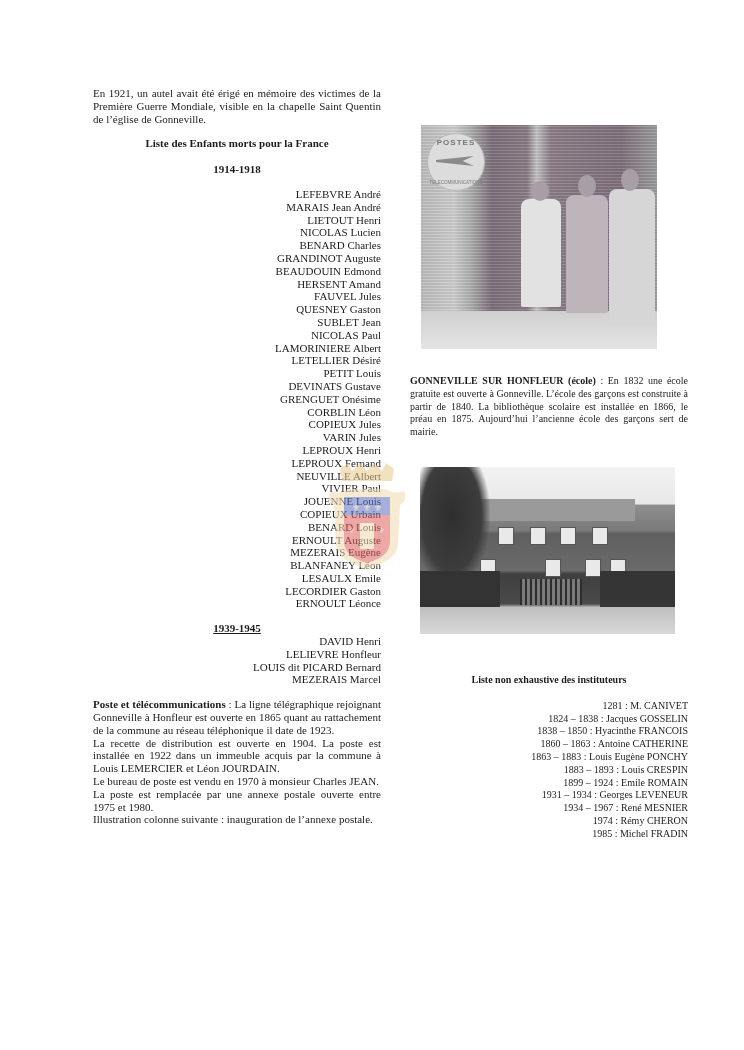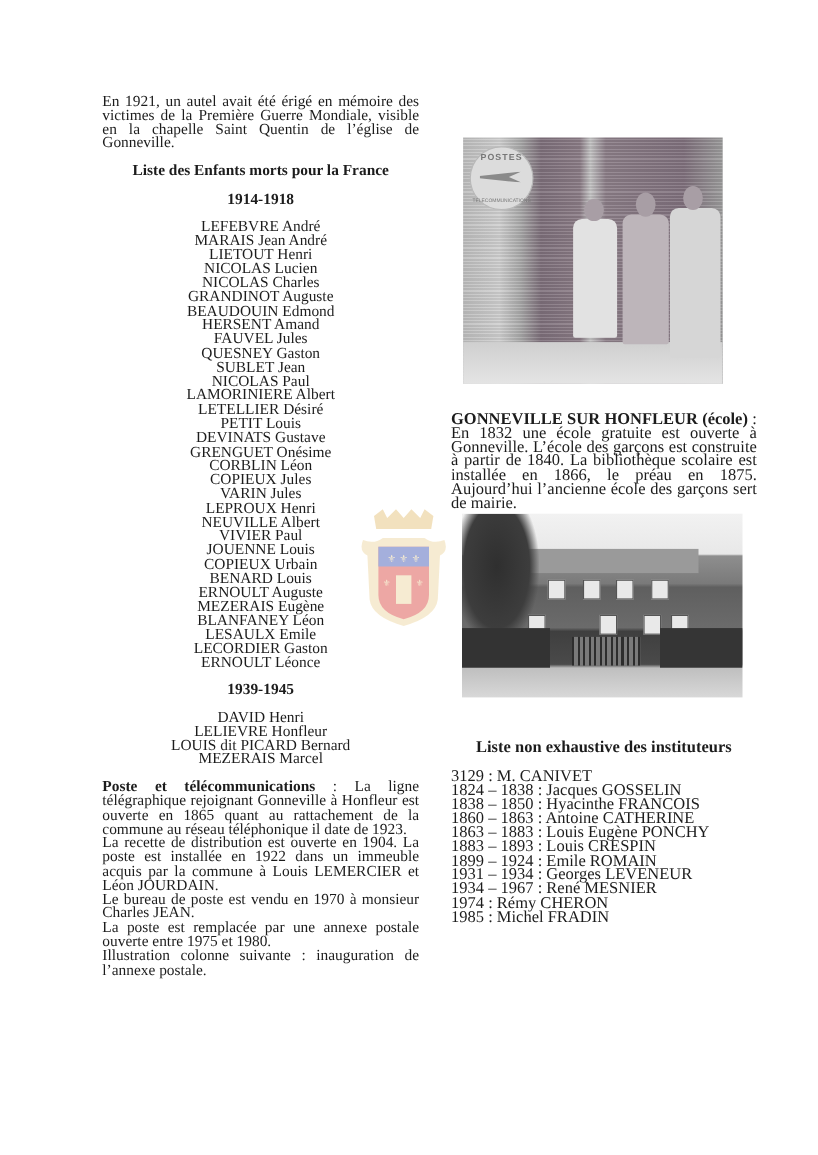--- a/index.html
+++ b/index.html
@@ -1,27 +1,27 @@
 <!DOCTYPE html>
 <html><head>
 <meta charset="utf-8">
 <style>
   html, body { margin: 0; padding: 0; }
   body {
     width: 744px; height: 1050px; background: #ffffff; position: relative; overflow: hidden;
     font-family: "Liberation Serif", "DejaVu Serif", serif; color: #1c1c1c;
   }
-  .col { position: absolute; font-size: 14px; line-height: 12.8px; }
+  .col { position: absolute; font-size: 11px; line-height: 12.8px; }
   .left { left: 93px; top: 87px; width: 288px; }
   .just { text-align: justify; }
   .bold { font-weight: bold; }
   .p { margin: 0; }
   .heading { text-align: center; font-weight: bold; margin: 0; }
   .names { text-align: center; margin: 0; padding: 0; list-style: none; }
-  .names li { margin: 0; }
+  .names li { margin: 0; text-align: right; }
 
   .photo { position: absolute; overflow: hidden; }
   .photo-post { left: 421px; top: 125px; width: 236px; height: 224px;
     background: linear-gradient(90deg, #bdbdbd 0%, #cfcfcf 14%, #a9a9a9 22%, #7d6f7a 30%, #8a7b85 45%, #c4c4c4 49%, #8b7d87 55%, #7f707c 85%, #9c9c9c 100%); }
   .photo-post .stripes { position:absolute; inset:0;
     background: repeating-linear-gradient(0deg, rgba(255,255,255,0.12) 0 1px, rgba(0,0,0,0.06) 1px 3px); }
   .photo-post .ground { position:absolute; left:0; right:0; bottom:0; height:38px; background: linear-gradient(180deg,#cfcfcf,#e4e4e4); }
   .logo-disc { position:absolute; left:6px; top:8px; width:56px; height:56px; border-radius:50%; background:#dcdcdc; border:1px solid #b8b8b8; }
   .logo-disc .txt-top { position:absolute; top:4px; width:100%; text-align:center; font-family:"Liberation Sans", sans-serif; font-size:8px; font-weight:bold; color:#777; letter-spacing:1px; }
   .logo-disc .txt-bot { position:absolute; bottom:5px; width:100%; text-align:center; font-family:"Liberation Sans", sans-serif; font-size:4.5px; color:#777; }
@@ -33,70 +33,71 @@
     background: linear-gradient(180deg, #f2f2f2 0%, #e8e8e8 22%, #8e8e8e 23%, #7a7a7a 38%, #5f5f5f 40%, #6b6b6b 62%, #3f3f3f 64%, #4a4a4a 82%, #bfbfbf 84%, #d8d8d8 100%); }
   .photo-school .tree { position:absolute; left:0; top:0; width:70px; height:120px; background: radial-gradient(ellipse at 45% 40%, #2f2f2f 0%, #3d3d3d 55%, rgba(60,60,60,0) 72%); }
   .photo-school .roof { position:absolute; left:55px; top:32px; width:160px; height:22px; background:#9a9a9a; }
   .photo-school .win { position:absolute; width:14px; height:16px; background:#e9e9e9; border:1px solid #555; }
   .photo-school .gate { position:absolute; left:100px; top:112px; width:62px; height:26px; background: repeating-linear-gradient(90deg,#2d2d2d 0 2px,#7a7a7a 2px 5px); }
   .photo-school .hedge-l { position:absolute; left:0; top:104px; width:80px; height:36px; background:#333; }
   .photo-school .hedge-r { position:absolute; right:0; top:104px; width:75px; height:36px; background:#353535; }
 
   .crest { position:absolute; left:322px; top:461px; width:90px; height:112px; opacity:0.55; }
 
-  .right { position:absolute; left:410px; width:278px; font-size:15px; line-height:12.8px; }
+  .right { position:absolute; left:410px; width:278px; font-size:10px; line-height:12.8px; }
   .right-desc { top: 375px; }
   .right-list { top: 674px; }
   .right-list .heading { margin-bottom: 13px; }
 </style>
 </head>
 <body>
 
 <div class="col left">
   <p class="p just">En 1921, un autel avait été érigé en mémoire des victimes de la Première Guerre Mondiale, visible en la chapelle Saint Quentin de l’église de Gonneville.</p>
 
   <p class="heading" style="margin-top:12px;">Liste des Enfants morts pour la France</p>
 
   <p class="heading" style="margin-top:13px; margin-bottom:12px;">1914-1918</p>
   <ul class="names" id="names-ww1">
       <li>LEFEBVRE André</li>
       <li>MARAIS Jean André</li>
       <li>LIETOUT Henri</li>
       <li>NICOLAS Lucien</li>
-      <li>NICOLAS Charles</li>
+      <li>BENARD Charles</li>
       <li>GRANDINOT Auguste</li>
       <li>BEAUDOUIN Edmond</li>
       <li>HERSENT Amand</li>
       <li>FAUVEL Jules</li>
       <li>QUESNEY Gaston</li>
       <li>SUBLET Jean</li>
       <li>NICOLAS Paul</li>
       <li>LAMORINIERE Albert</li>
       <li>LETELLIER Désiré</li>
       <li>PETIT Louis</li>
       <li>DEVINATS Gustave</li>
       <li>GRENGUET Onésime</li>
       <li>CORBLIN Léon</li>
       <li>COPIEUX Jules</li>
       <li>VARIN Jules</li>
       <li>LEPROUX Henri</li>
+      <li>LEPROUX Fernand</li>
       <li>NEUVILLE Albert</li>
       <li>VIVIER Paul</li>
       <li>JOUENNE Louis</li>
       <li>COPIEUX Urbain</li>
       <li>BENARD Louis</li>
       <li>ERNOULT Auguste</li>
       <li>MEZERAIS Eugène</li>
       <li>BLANFANEY Léon</li>
       <li>LESAULX Emile</li>
       <li>LECORDIER Gaston</li>
       <li>ERNOULT Léonce</li>
     </ul>
 
-  <p class="heading" style="margin-top:12px; margin-bottom:12px;">1939-1945</p>
+  <p class="heading" style="margin-top:12px; text-decoration:underline;">1939-1945</p>
   <ul class="names" id="names-ww2">
       <li>DAVID Henri</li>
       <li>LELIEVRE Honfleur</li>
       <li>LOUIS dit PICARD Bernard</li>
       <li>MEZERAIS Marcel</li>
     </ul>
 
   <div style="margin-top:12px;" class="just">
     <p class="p just"><span class="bold">Poste et télécommunications</span><span> : </span><span>La ligne télégraphique rejoignant Gonneville à Honfleur est ouverte en 1865 quant au rattachement de la commune au réseau téléphonique il date de 1923.</span></p>
     <p class="p just">La recette de distribution est ouverte en 1904. La poste est installée en 1922 dans un immeuble acquis par la commune à Louis LEMERCIER et Léon JOURDAIN.</p>
@@ -153,21 +154,21 @@
   <div class="win" style="left:165px; top:92px;"></div>
   <div class="win" style="left:190px; top:92px;"></div>
   <div class="hedge-l"></div>
   <div class="hedge-r"></div>
   <div class="gate"></div>
 </div>
 
 <div class="right right-list">
   <p class="heading">Liste non exhaustive des instituteurs</p>
   <ul class="names" style="text-align:left;" id="inst-list">
-      <li>3129 : M. CANIVET</li>
+      <li>1281 : M. CANIVET</li>
       <li>1824 – 1838 : Jacques GOSSELIN</li>
       <li>1838 – 1850 : Hyacinthe FRANCOIS</li>
       <li>1860 – 1863 : Antoine CATHERINE</li>
       <li>1863 – 1883 : Louis Eugène PONCHY</li>
       <li>1883 – 1893 : Louis CRESPIN</li>
       <li>1899 – 1924 : Emile ROMAIN</li>
       <li>1931 – 1934 : Georges LEVENEUR</li>
       <li>1934 – 1967 : René MESNIER</li>
       <li>1974 : Rémy CHERON</li>
       <li>1985 : Michel FRADIN</li>

